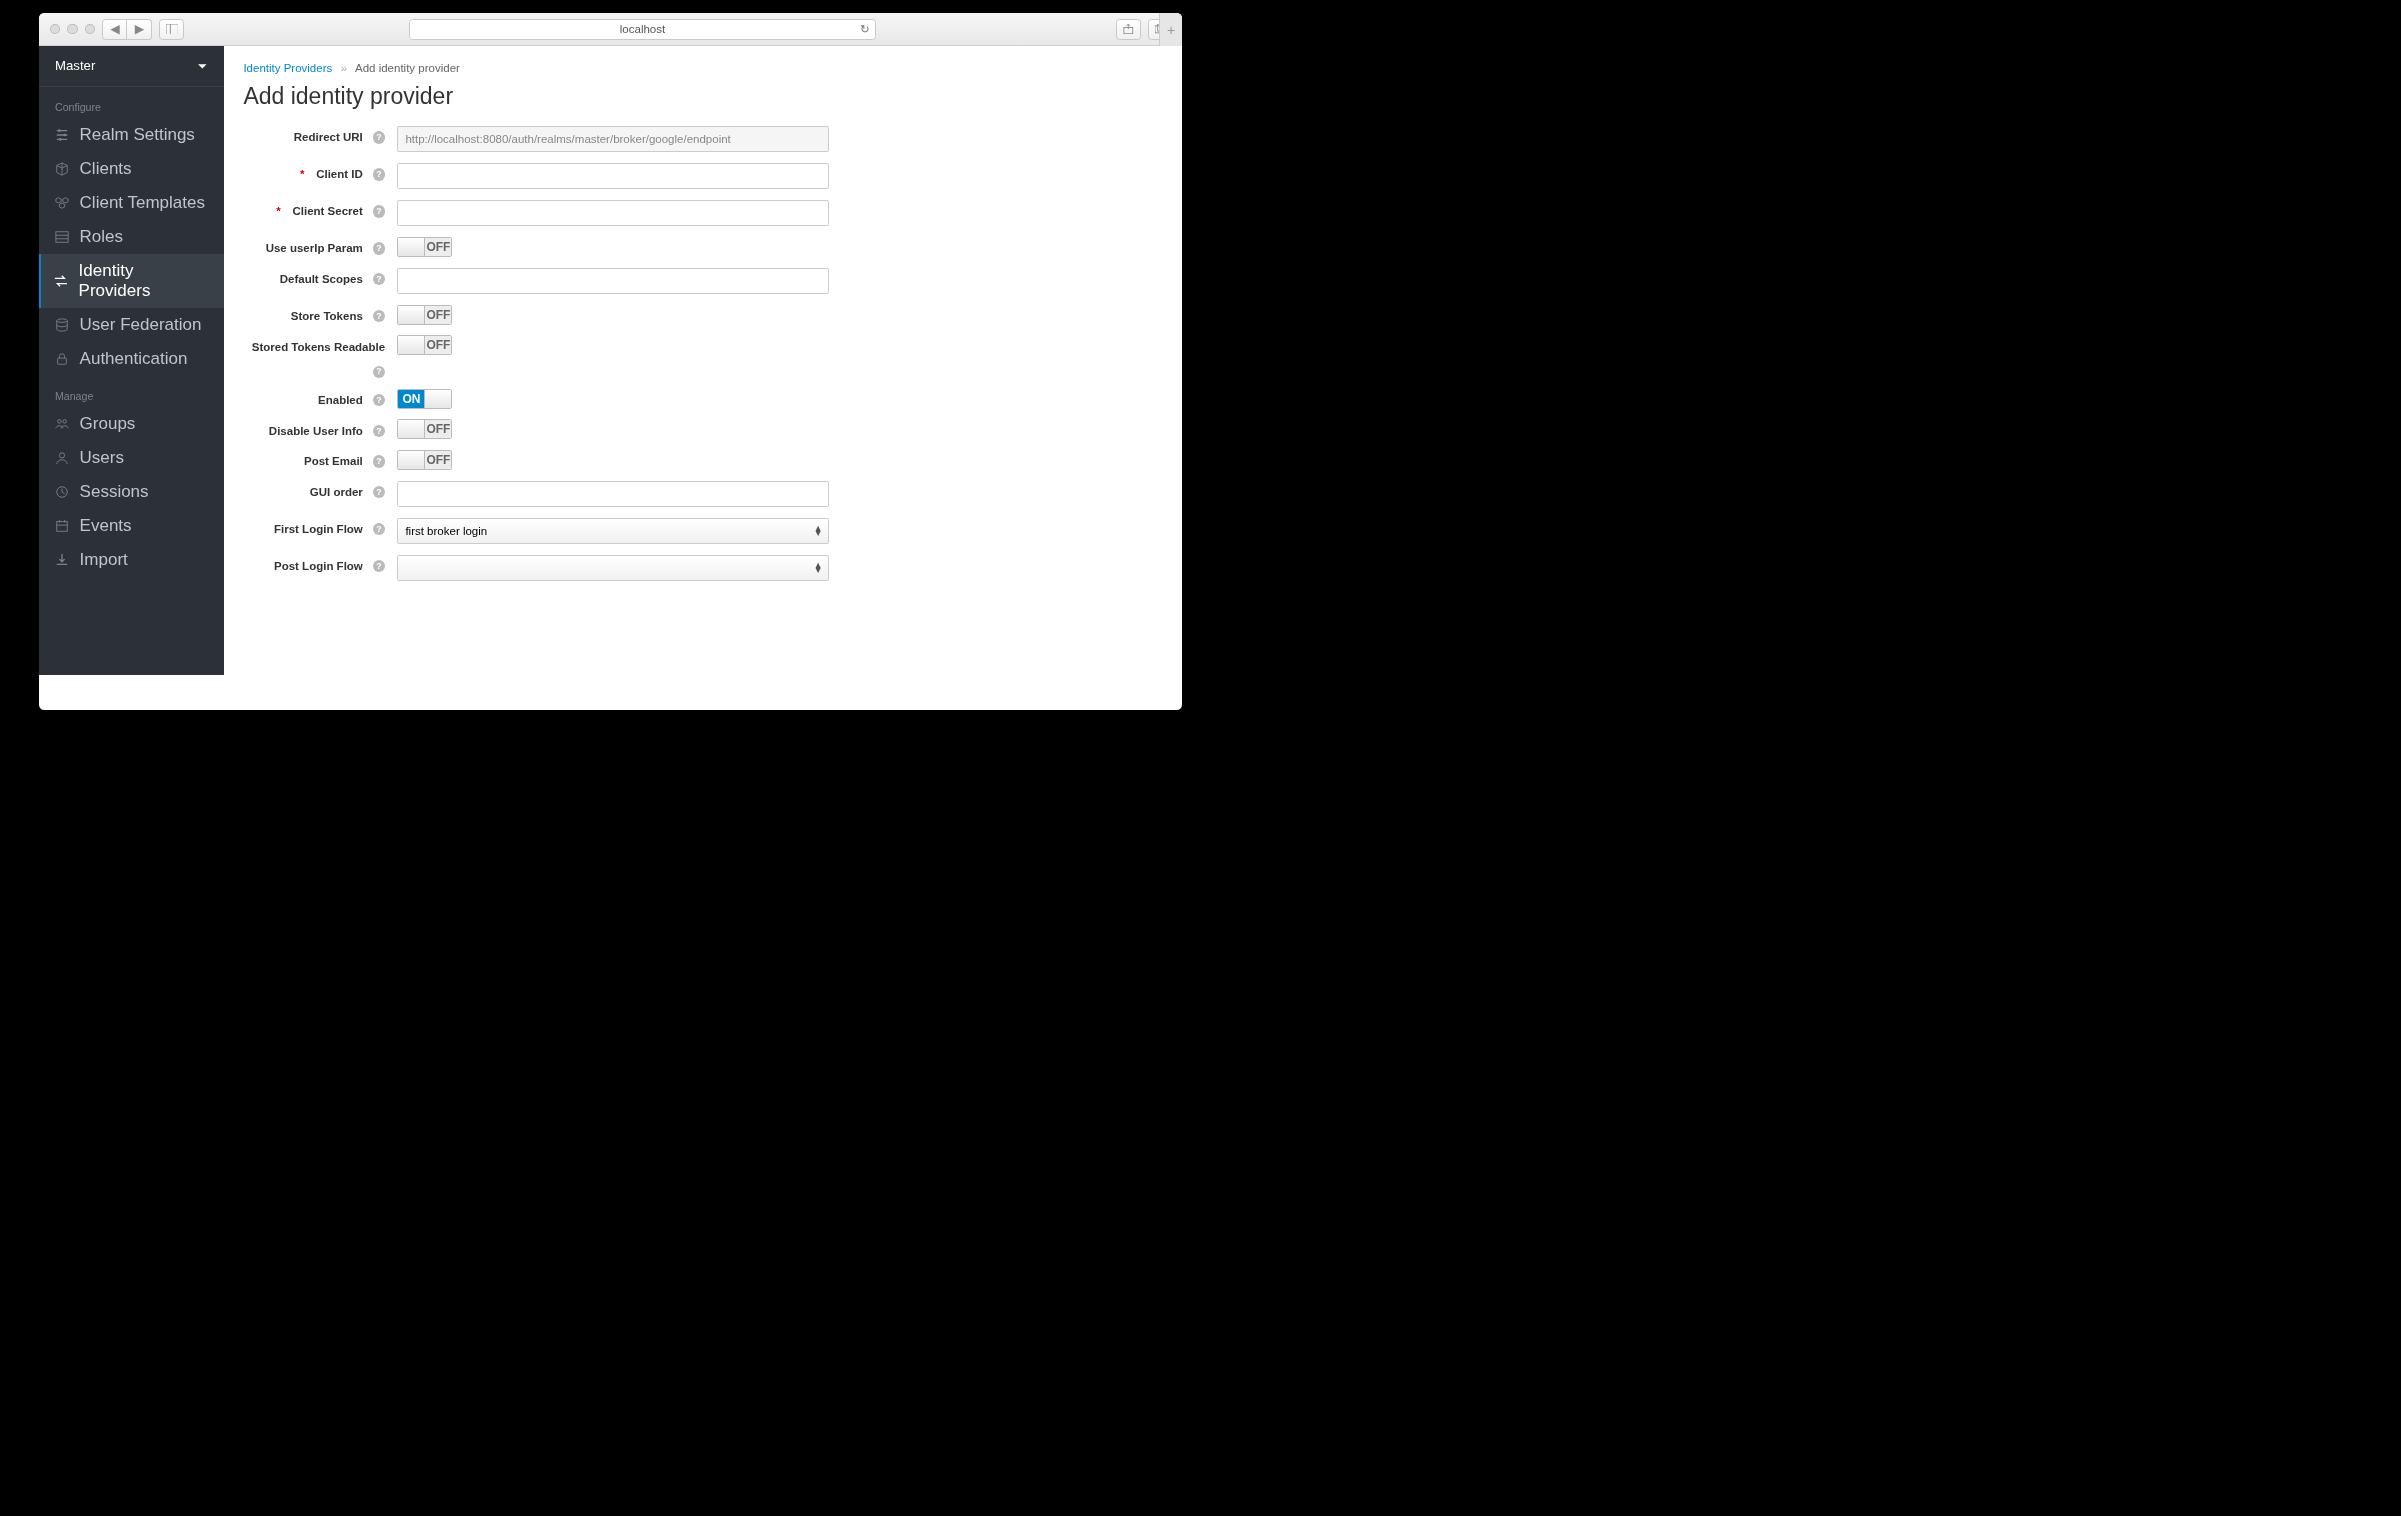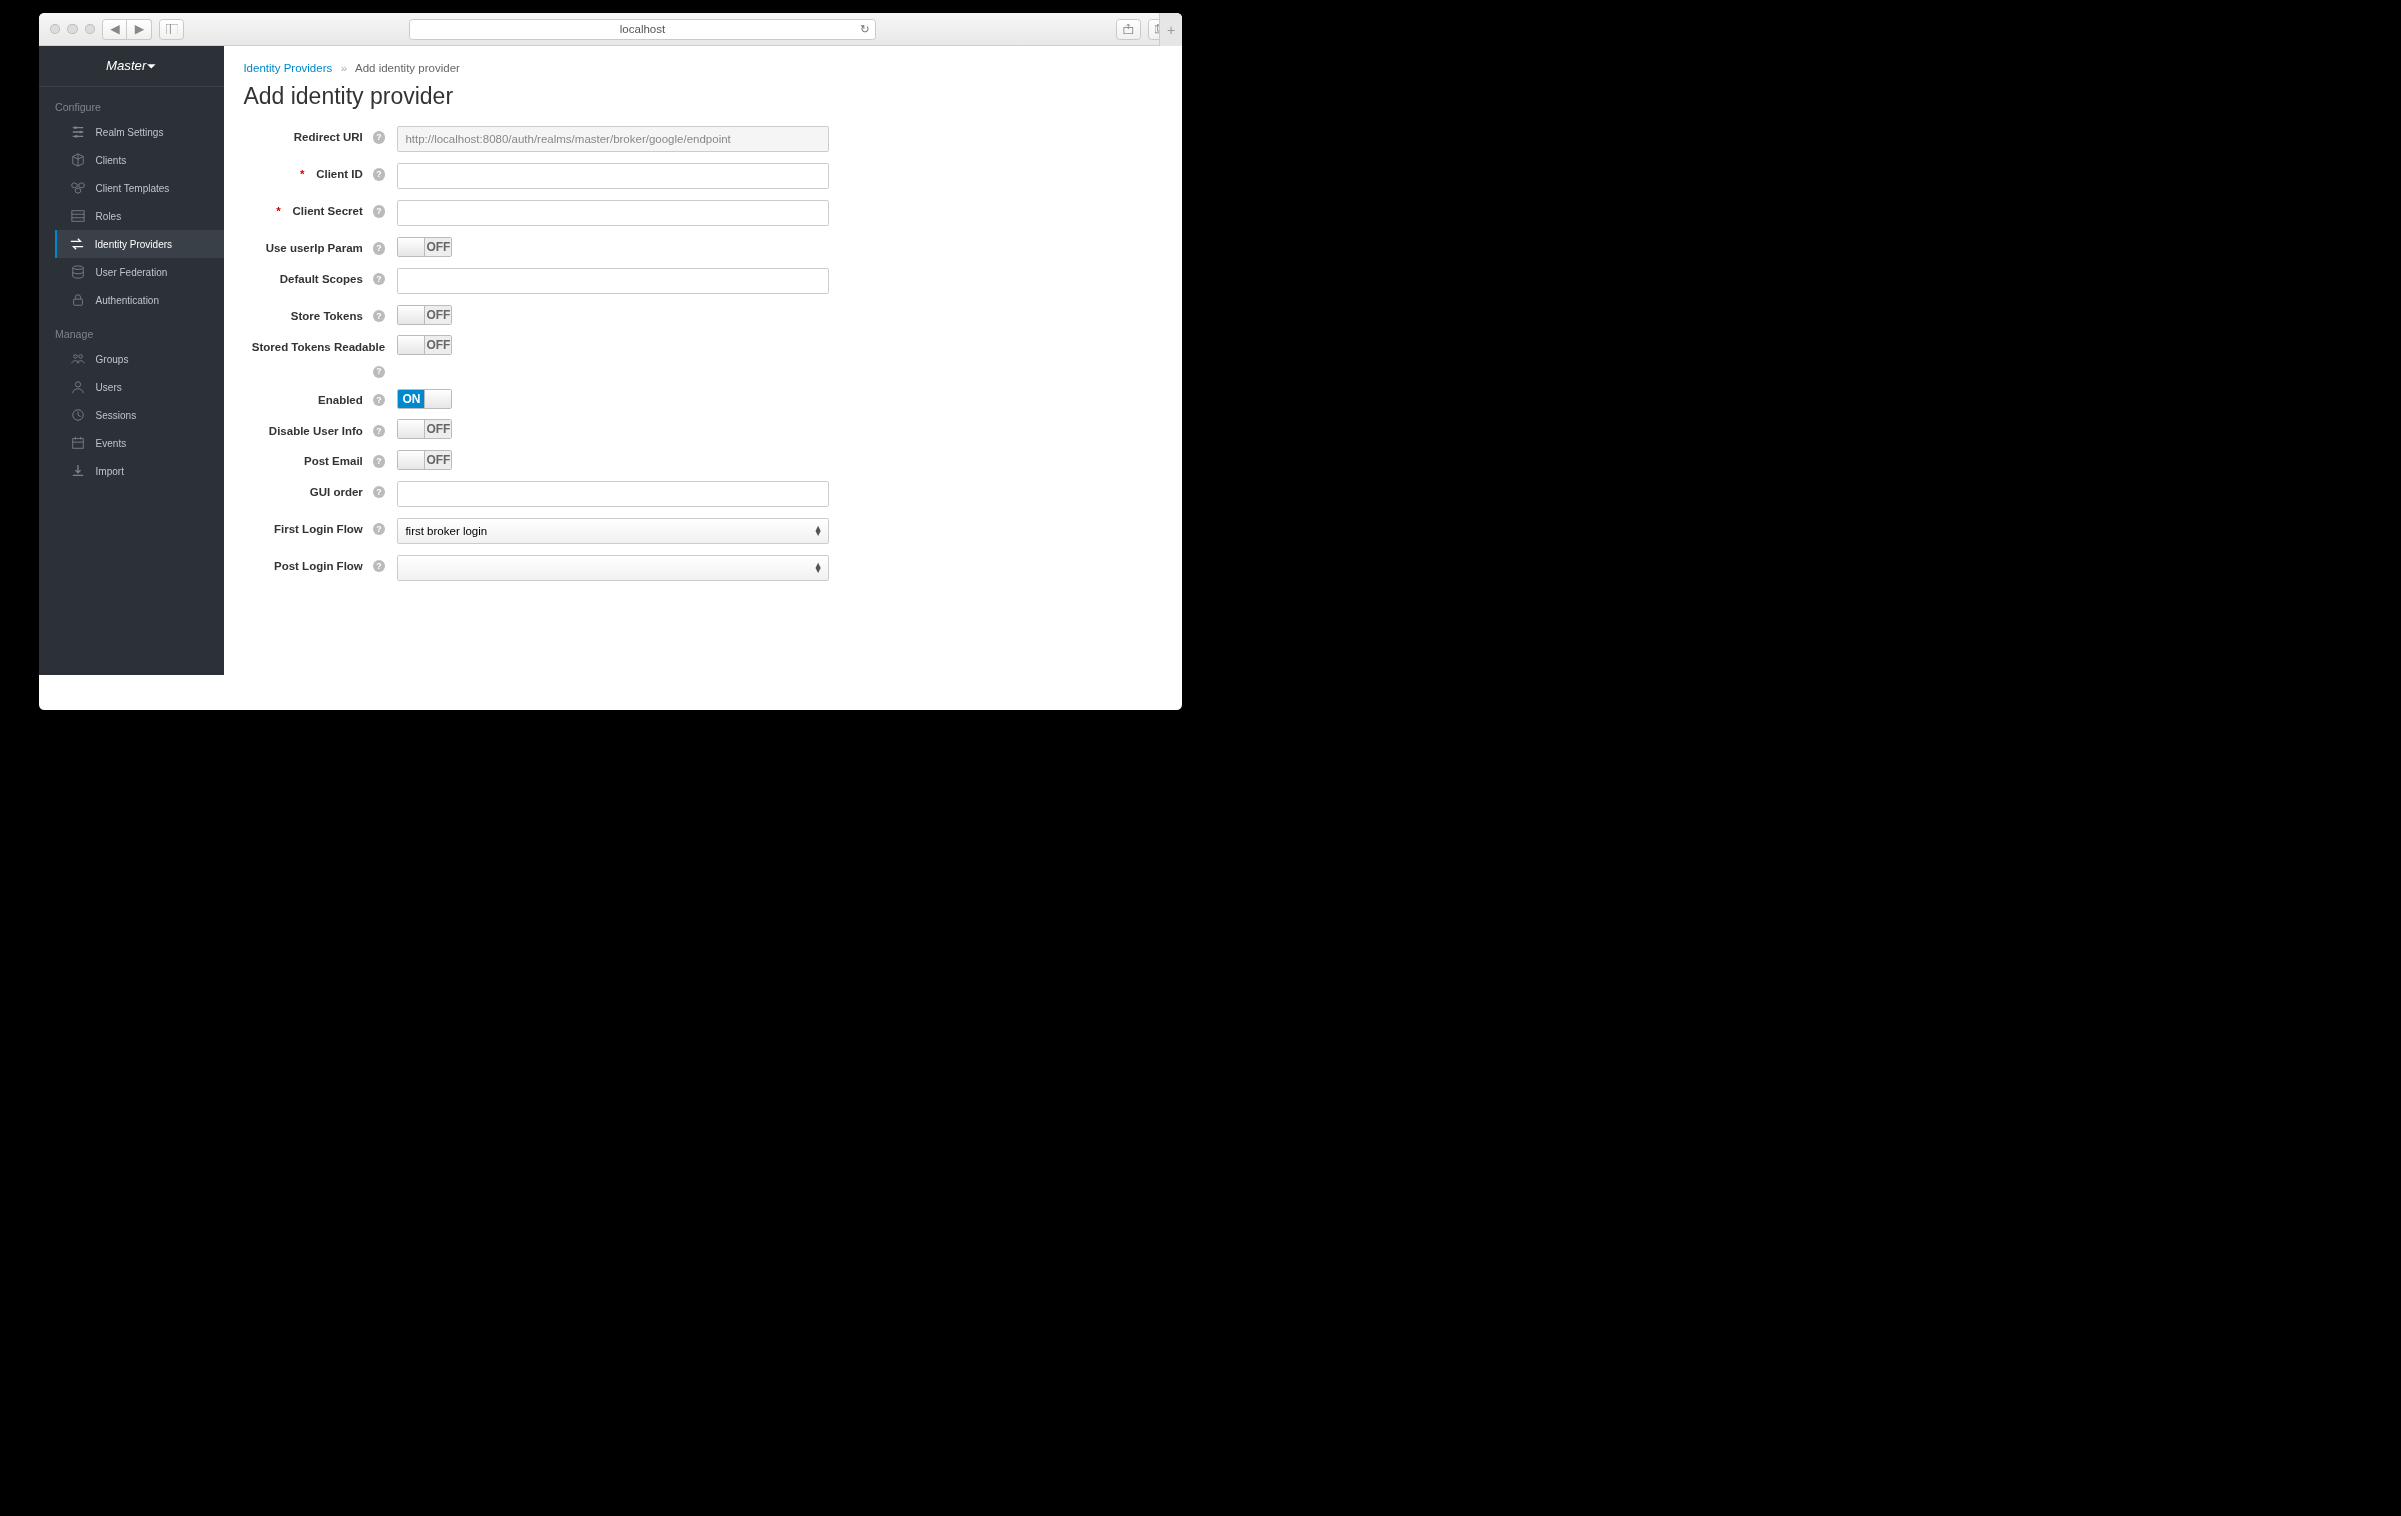--- a/index.html
+++ b/index.html
@@ -16,24 +16,24 @@
 .url-bar .reload { position:absolute; right:5.3px; color:#777; font-size:11.5px; }
 .right-actions { position:absolute; right:8.8px; display:flex; gap:7px; align-items:center; }
 .app { display:flex; flex-direction:column; height:calc(100% - 33px); }
 .topbar { height:35px; background:#393f45; color:#fff; display:flex; align-items:center; justify-content:space-between; padding:0 19.4px; }
 .brand { font-size:13.2px; letter-spacing:0.4px; }
 .brand b { font-weight:700; }
 .user-menu { display:flex; align-items:center; gap:5.3px; font-size:11.5px; }
 .user-menu svg { fill:#fff; }
 .body { display:flex; height:calc(100% - 35px); }
 .sidebar { width:185px; background:#2b3137; color:#bfc5ca; display:flex; flex-direction:column; }
-.realm { border-bottom:0.9px solid #3a4046; display:flex; align-items:center; justify-content:center; padding:12.3px 16px; color:#fff; font-size:13.2px; cursor:pointer;font-style:italic; }
+.realm { border-bottom:0.9px solid #3a4046; display:flex; align-items:center; justify-content:space-between; padding:12.3px 16px; color:#fff; font-size:13.2px; cursor:pointer; }
 .realm svg { fill:#fff; }
 .section-label { font-size:10.6px; color:#7c848b; padding:14px 16px 5.3px; }
-.nav-item { display:flex; align-items:center; gap:10.6px; padding:7px 16px; font-size:10px; color:#bfc5ca; cursor:pointer;margin-left:16px; }
+.nav-item { display:flex; align-items:center; gap:10.6px; padding:7px 16px; font-size:17px; color:#bfc5ca; cursor:pointer; }
 .nav-item svg, .nav-item .icon { width:14px; height:14px; fill:#7c848b; color:#7c848b; display:inline-flex; align-items:center; justify-content:center; }
 .nav-item.active { background:#394047; color:#fff; border-left:2.6px solid #0088ce; padding-left:13.2px; }
 .nav-item.active svg { fill:#fff; }
 .content { flex:1; padding:16px 19.4px 19.4px; overflow:auto; background:#fff;border-radius:6px; }
 .breadcrumb { font-size:11.5px; color:#666; margin-bottom:8.8px; }
 .breadcrumb a { color:#0088ce; text-decoration:none; }
 .breadcrumb .sep { color:#aaa; padding:0 5.3px; }
 h1.page-title { font-size:23px; font-weight:400; color:#333; margin-bottom:16px; }
 .form-row { display:flex; align-items:flex-start; margin-bottom:10.6px; }
 .form-label { width:154px; text-align:right; padding-right:12.3px; padding-top:5.3px; font-size:11.5px; color:#333; font-weight:600; display:flex; justify-content:flex-end; align-items:center; gap:10px; }

